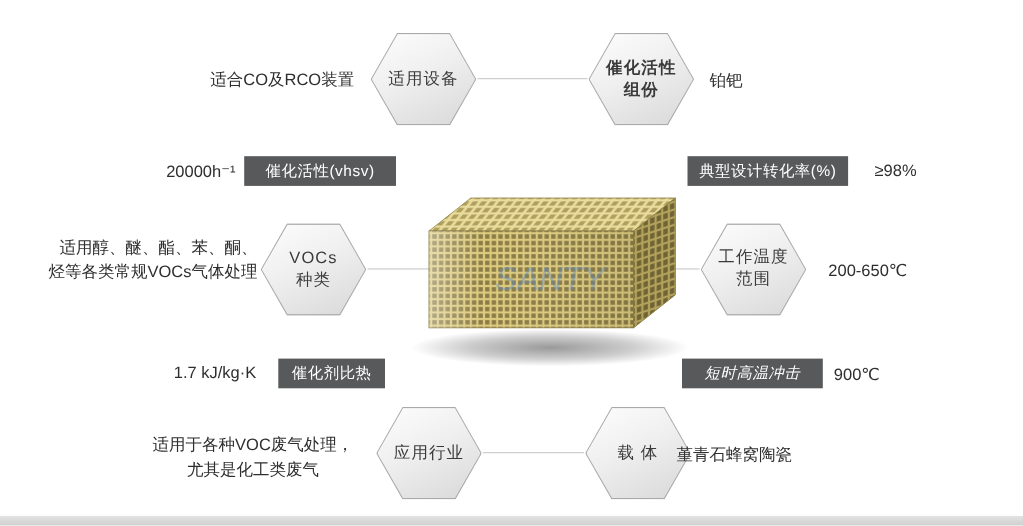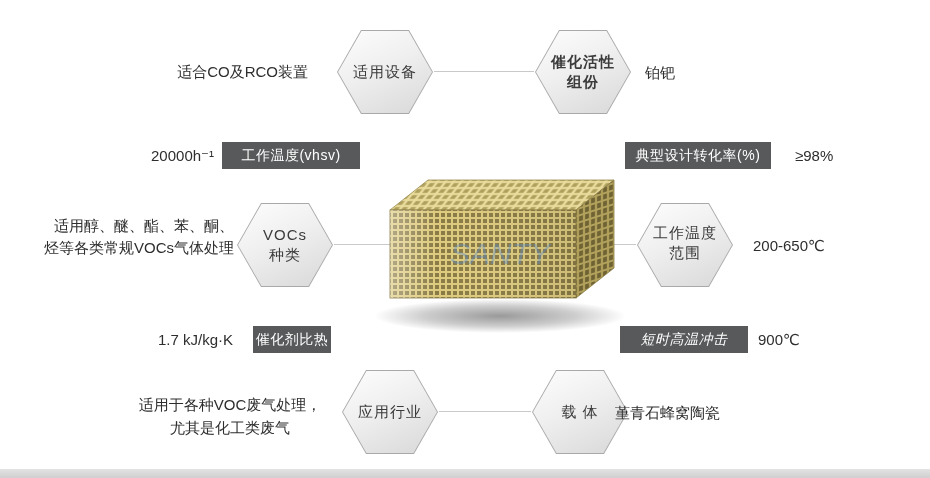--- a/index.html
+++ b/index.html
@@ -27,26 +27,26 @@
   .hex-vocs{left:237px;top:203px;}
   .hex-temp{left:637px;top:203px;font-family:Liberation Mono, monospace;}
   .hex-app{left:342px;top:370px;}
   .hex-carrier{left:532px;top:370px;}
 
   
   .bar{position:absolute;height:27px;line-height:27px;background:#58595b;color:#ffffff;
        font-size:14px;text-align:center;z-index:3;letter-spacing:0.5px;}
   .bar-vhsv{left:222px;top:142px;width:138px;}
   .bar-conv{left:625px;top:142px;width:146px;}
-  .bar-heat{left:253px;top:326px;width:78px;}
+  .bar-heat{left:253px;top:326px;width:97px;}
   .bar-shock{left:620px;top:326px;width:128px;font-style:italic;}
 
   
   .val{position:absolute;font-size:15px;color:#2e2e2e;z-index:3;white-space:pre-line;}
-  .val-device{left:136px;top:63px;width:172px;text-align:right;}
+  .val-device{left:150px;top:63px;width:172px;text-align:right;}
   .val-active{left:645px;top:64px;}
   .val-vhsv{left:118px;top:147px;width:96px;text-align:right;}
   .val-conv{left:795px;top:147px;}
   .val-vocs{left:38px;top:215px;width:196px;text-align:right;line-height:22px;}
   .val-temp{left:753px;top:237px;}
   .val-heat{left:133px;top:331px;width:100px;text-align:right;}
   .val-shock{left:758px;top:331px;}
   .val-app{left:128px;top:393px;width:204px;text-align:center;line-height:23px;}
   .val-carrier{left:615px;top:404px;}
 
@@ -131,21 +131,21 @@
     <div class="hex-inner">
         <span class="hex-label">应用行业</span>
       </div>
   </div>
   <div class="hex hex-carrier">
     <div class="hex-inner">
         <span class="hex-label">载 体</span>
       </div>
   </div>
 
-  <div class="bar bar-vhsv">工作温度(vhsv)</div>
+  <div class="bar bar-vhsv">催化活性(vhsv)</div>
   <div class="bar bar-conv">典型设计转化率(%)</div>
   <div class="bar bar-heat">催化剂比热</div>
   <div class="bar bar-shock">短时高温冲击</div>
 
   <div class="val val-device">适合CO及RCO装置</div>
   <div class="val val-active">铂钯</div>
   <div class="val val-vhsv">20000h⁻¹</div>
   <div class="val val-conv">≥98%</div>
   <div class="val val-vocs">适用醇、醚、酯、苯、酮、
 烃等各类常规VOCs气体处理</div>

